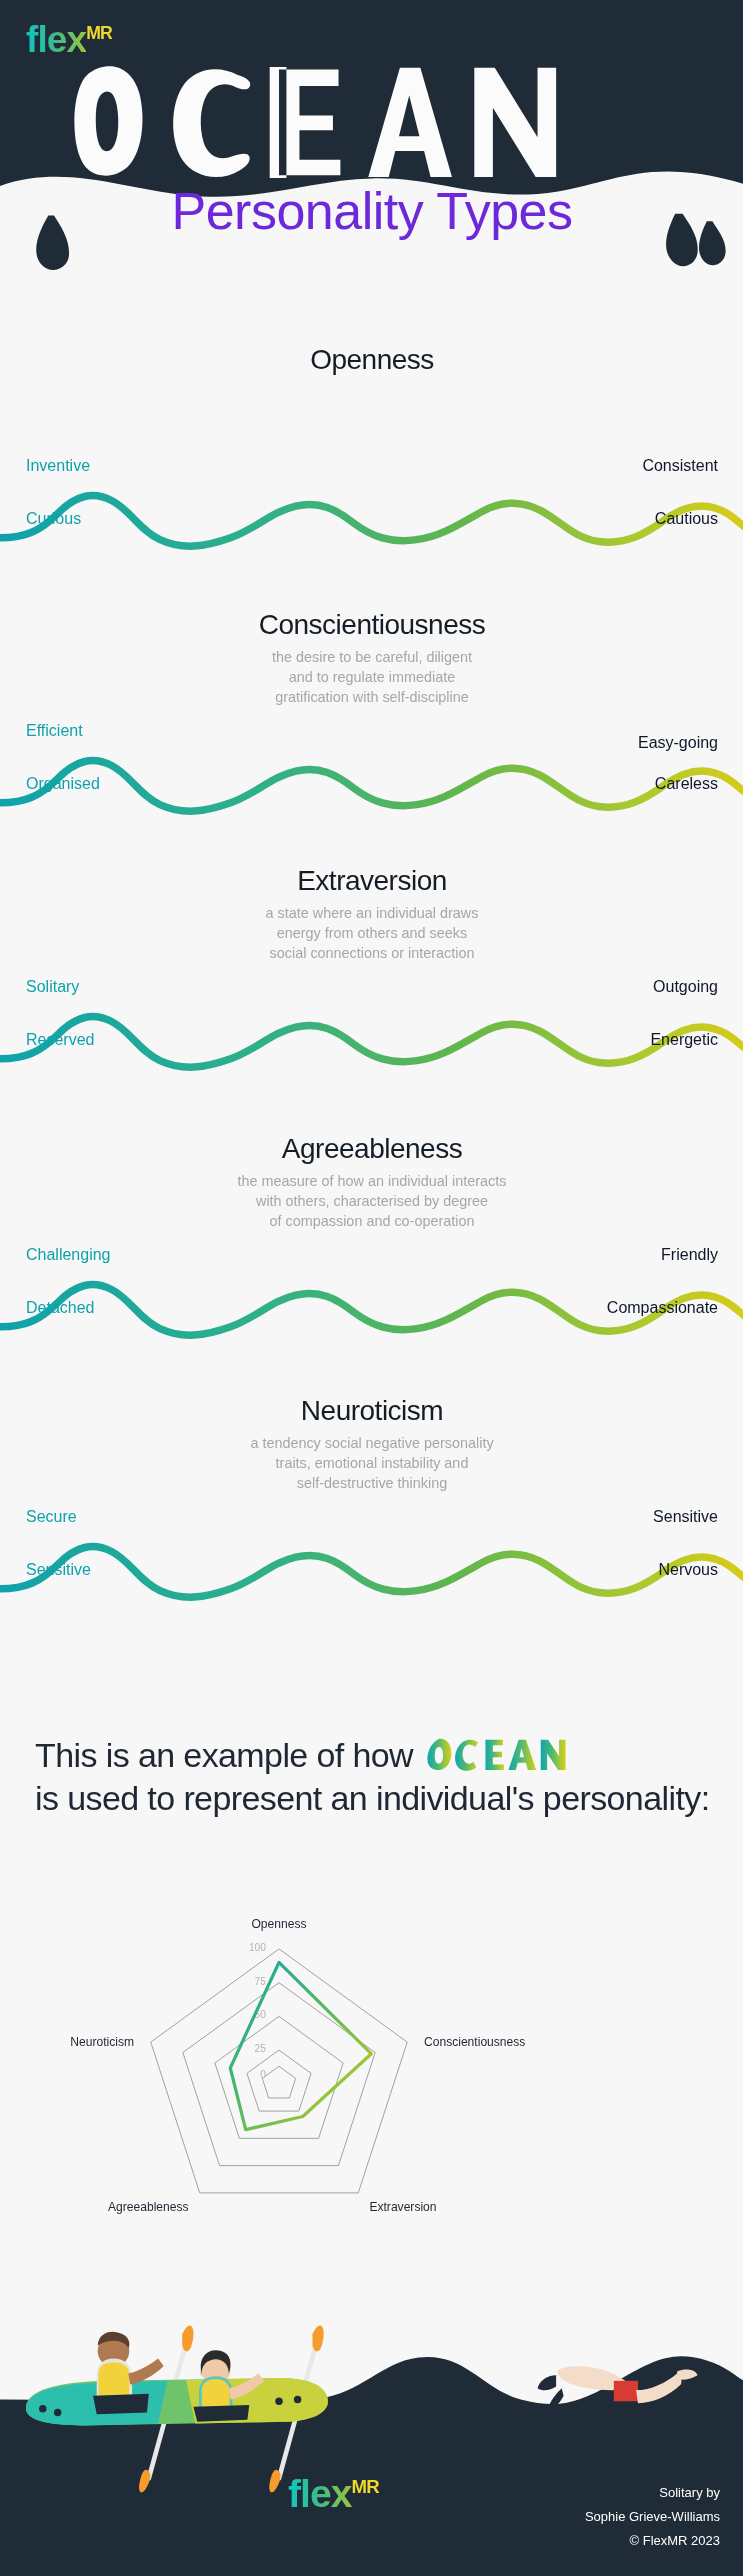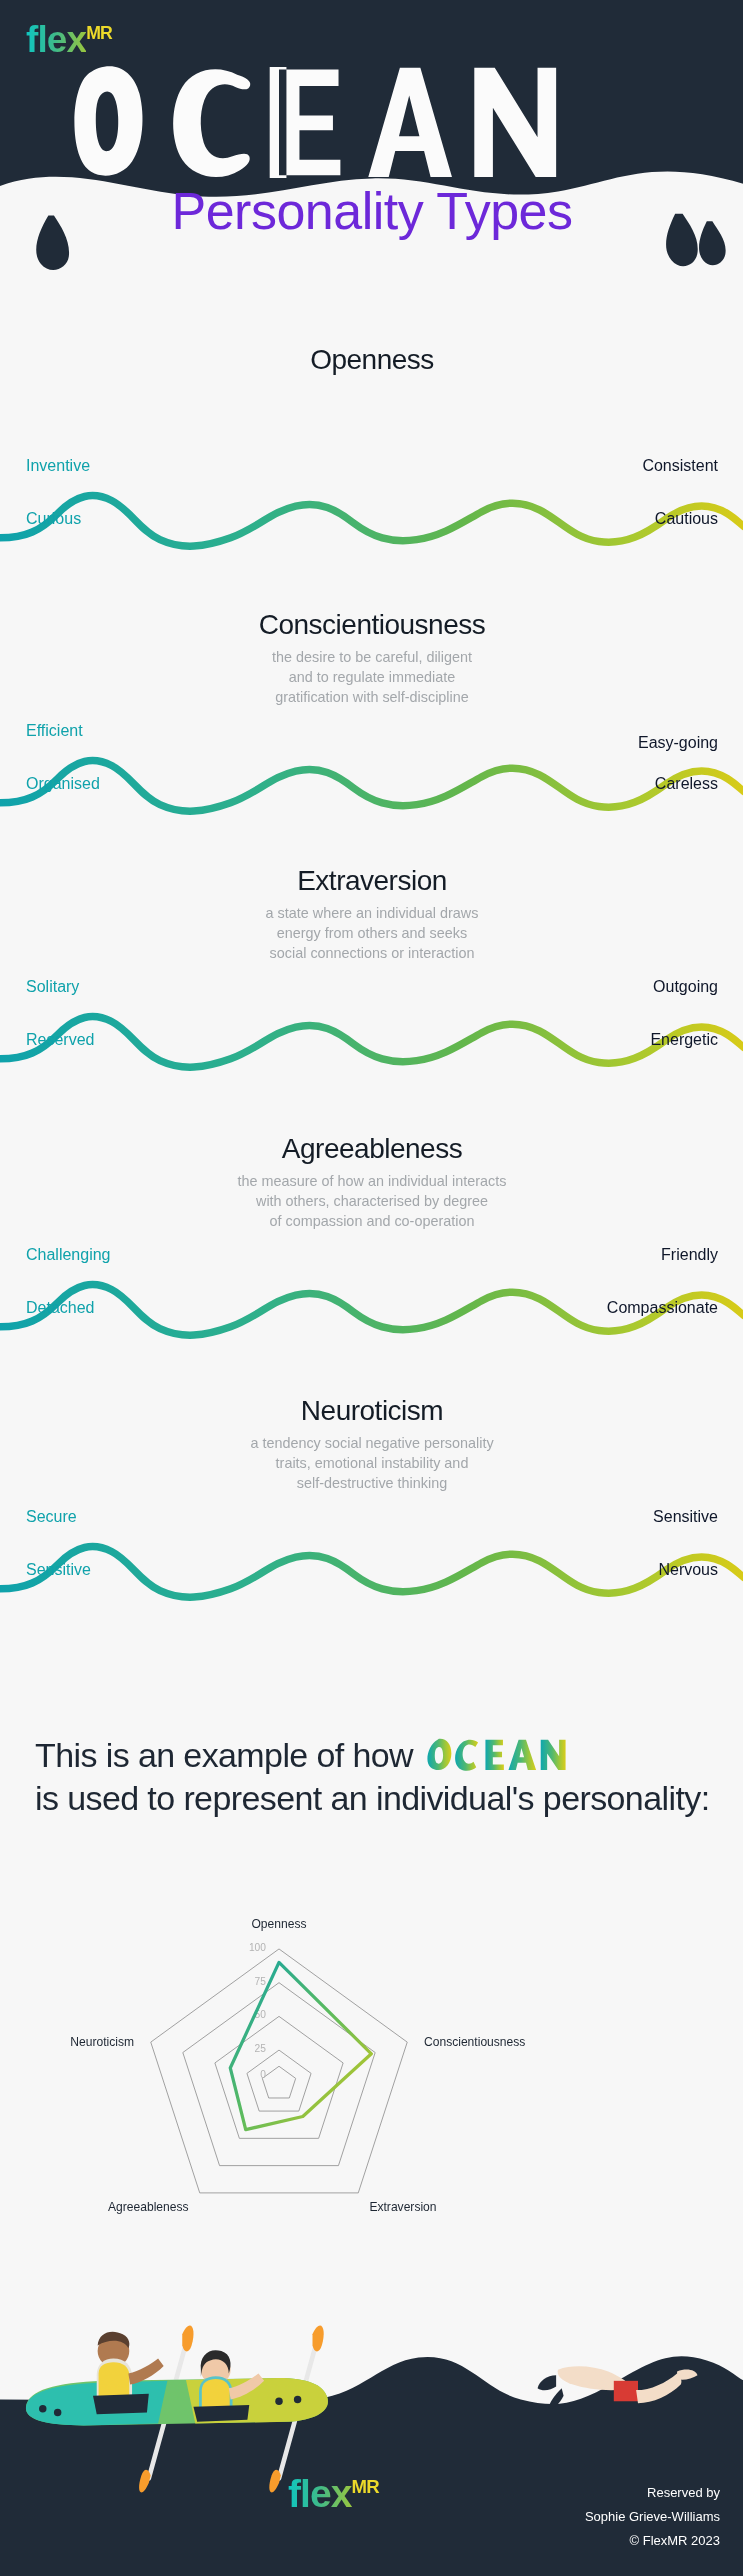--- a/index.html
+++ b/index.html
@@ -328,17 +328,17 @@
       <path d="M604,138 C596,146 590,154 590,160 C596,160 602,154 606,146 Z" fill="#202b38"></path>
     </g>
   </svg>
 </div>
 
 <div class="footer-logo">
   <span style="background:linear-gradient(90deg,#0fc5c0 0%,#3dba8a 48%,#9ac63e 100%);-webkit-background-clip:text;background-clip:text;color:transparent;">flex</span><span class="logo-mr" style="color:#ecd92a;">MR</span>
 </div>
 
 <div class="credits">
-  <div>Reserved by</div>
+  <div>Solitary by</div>
   <div>Sophie Grieve-Williams</div>
   <div>© FlexMR 2023</div>
 </div>
 
 
 </body></html>

